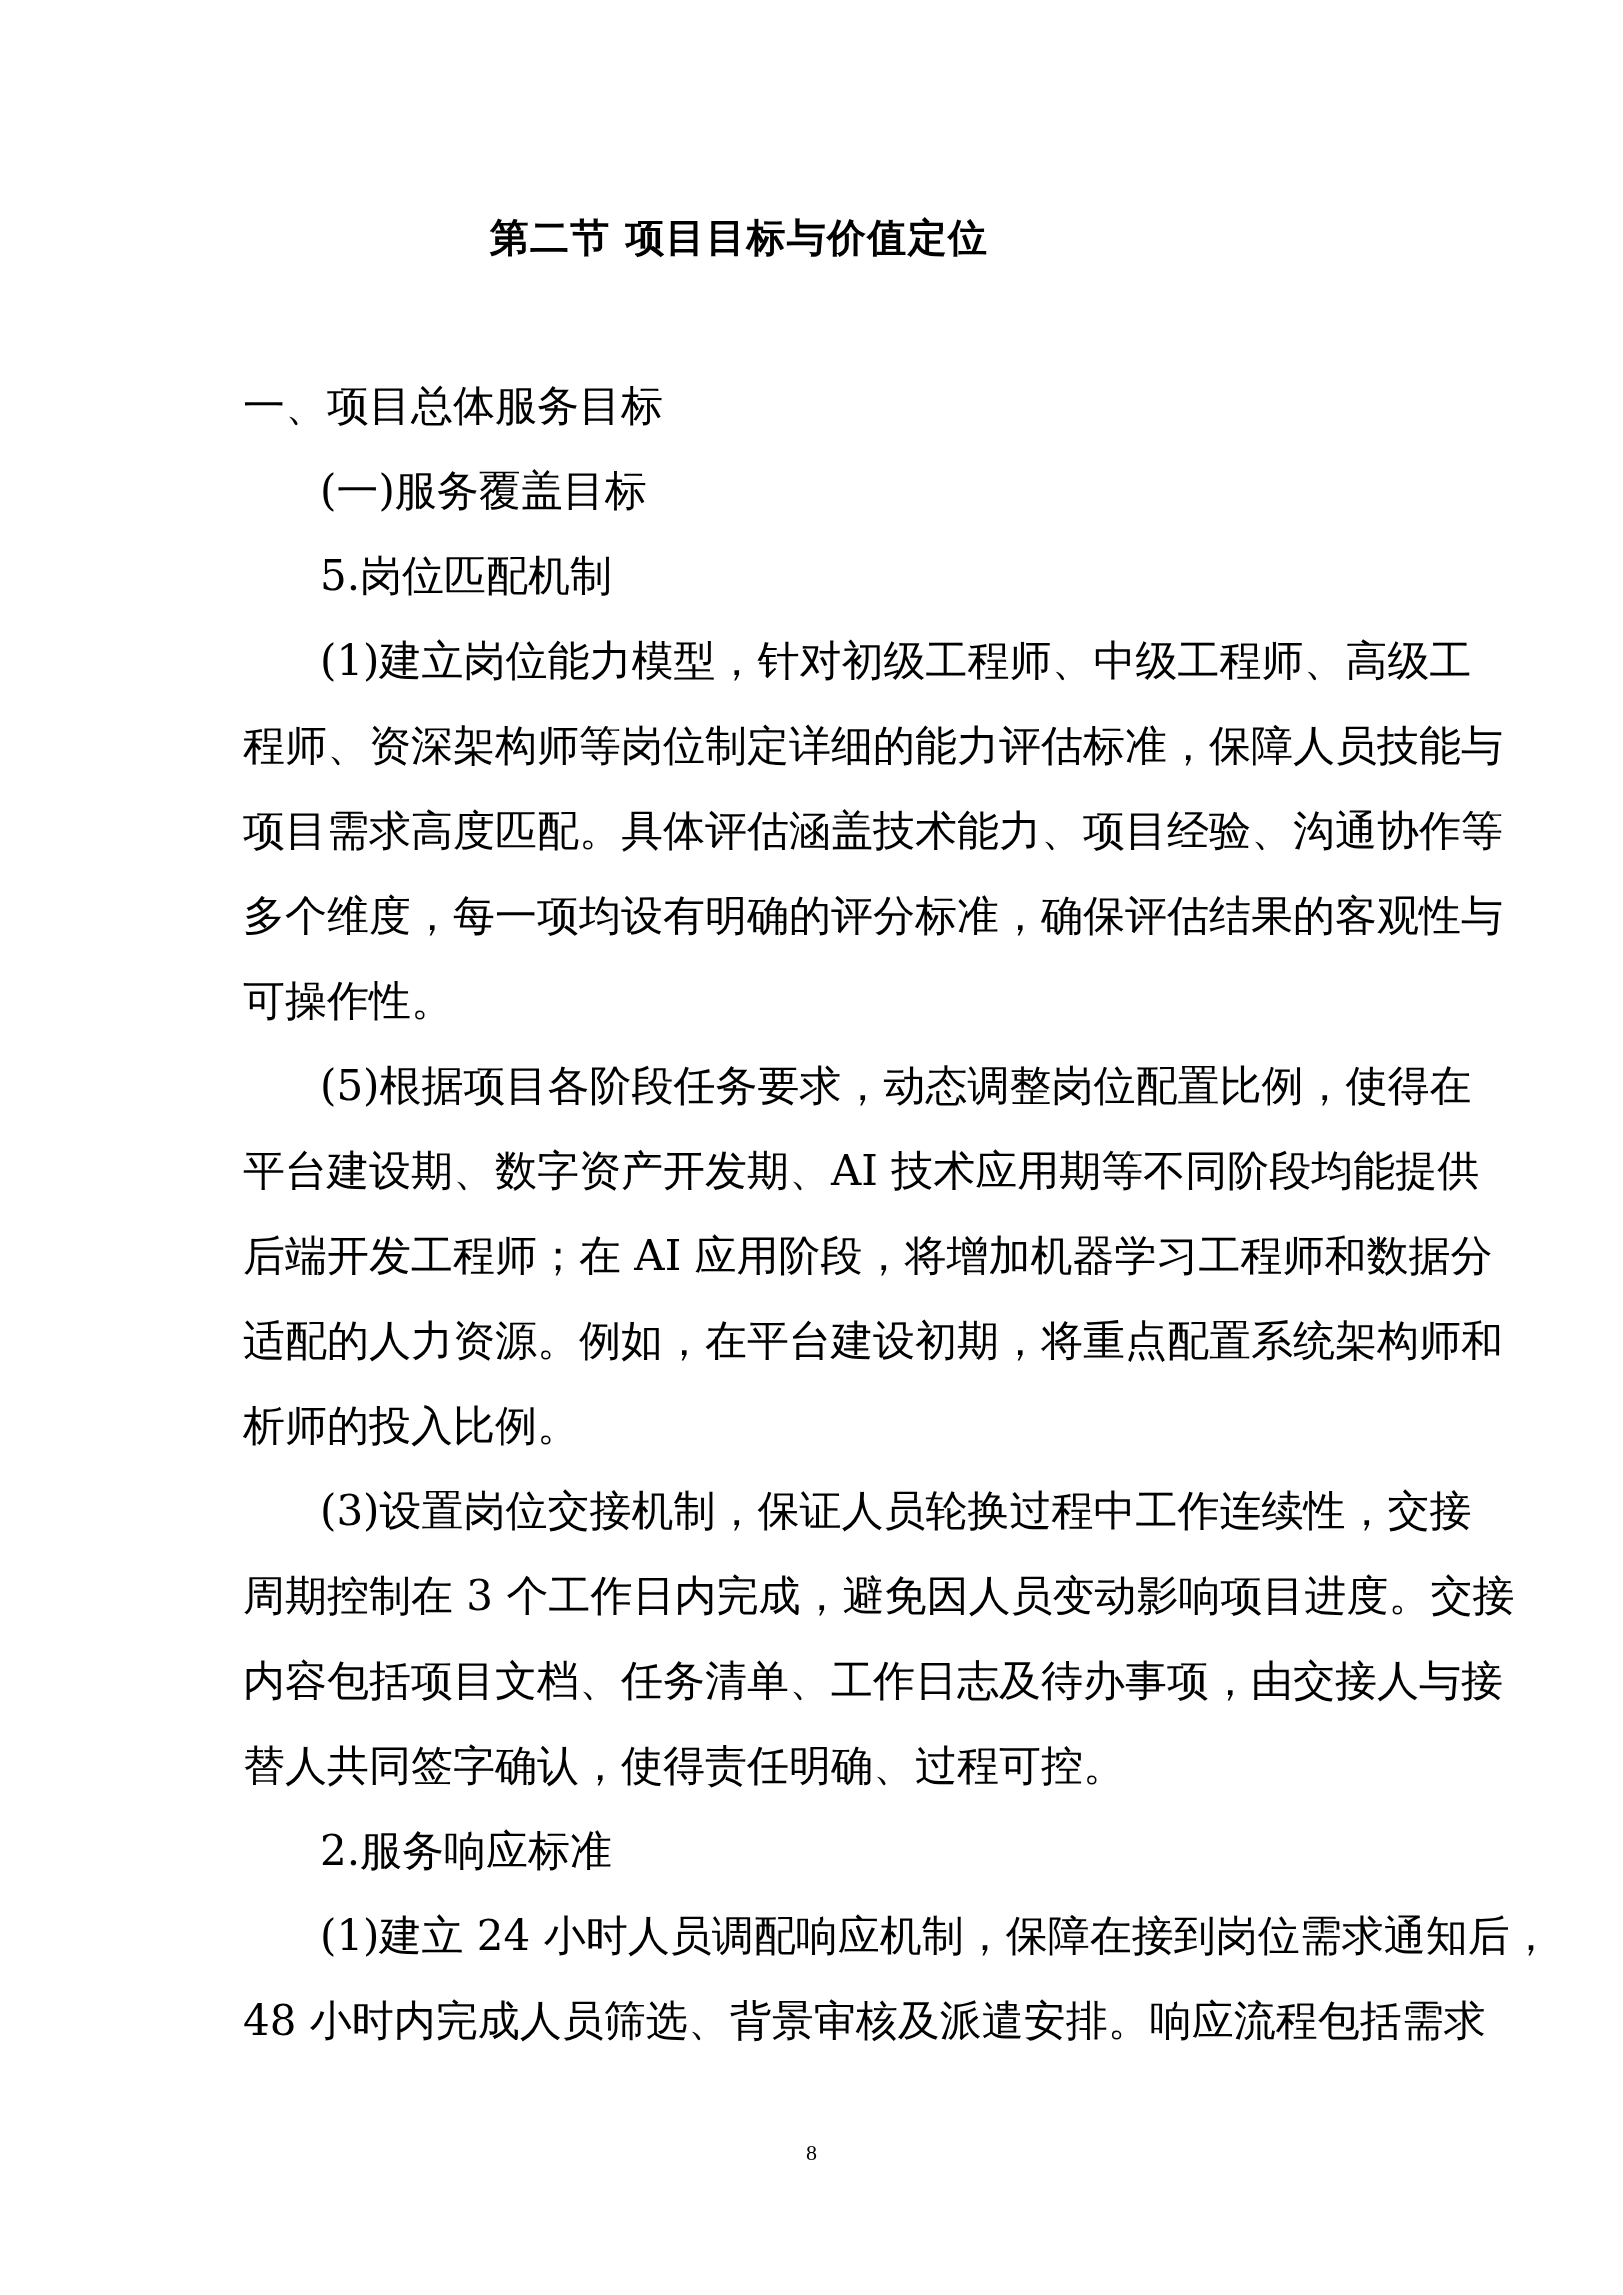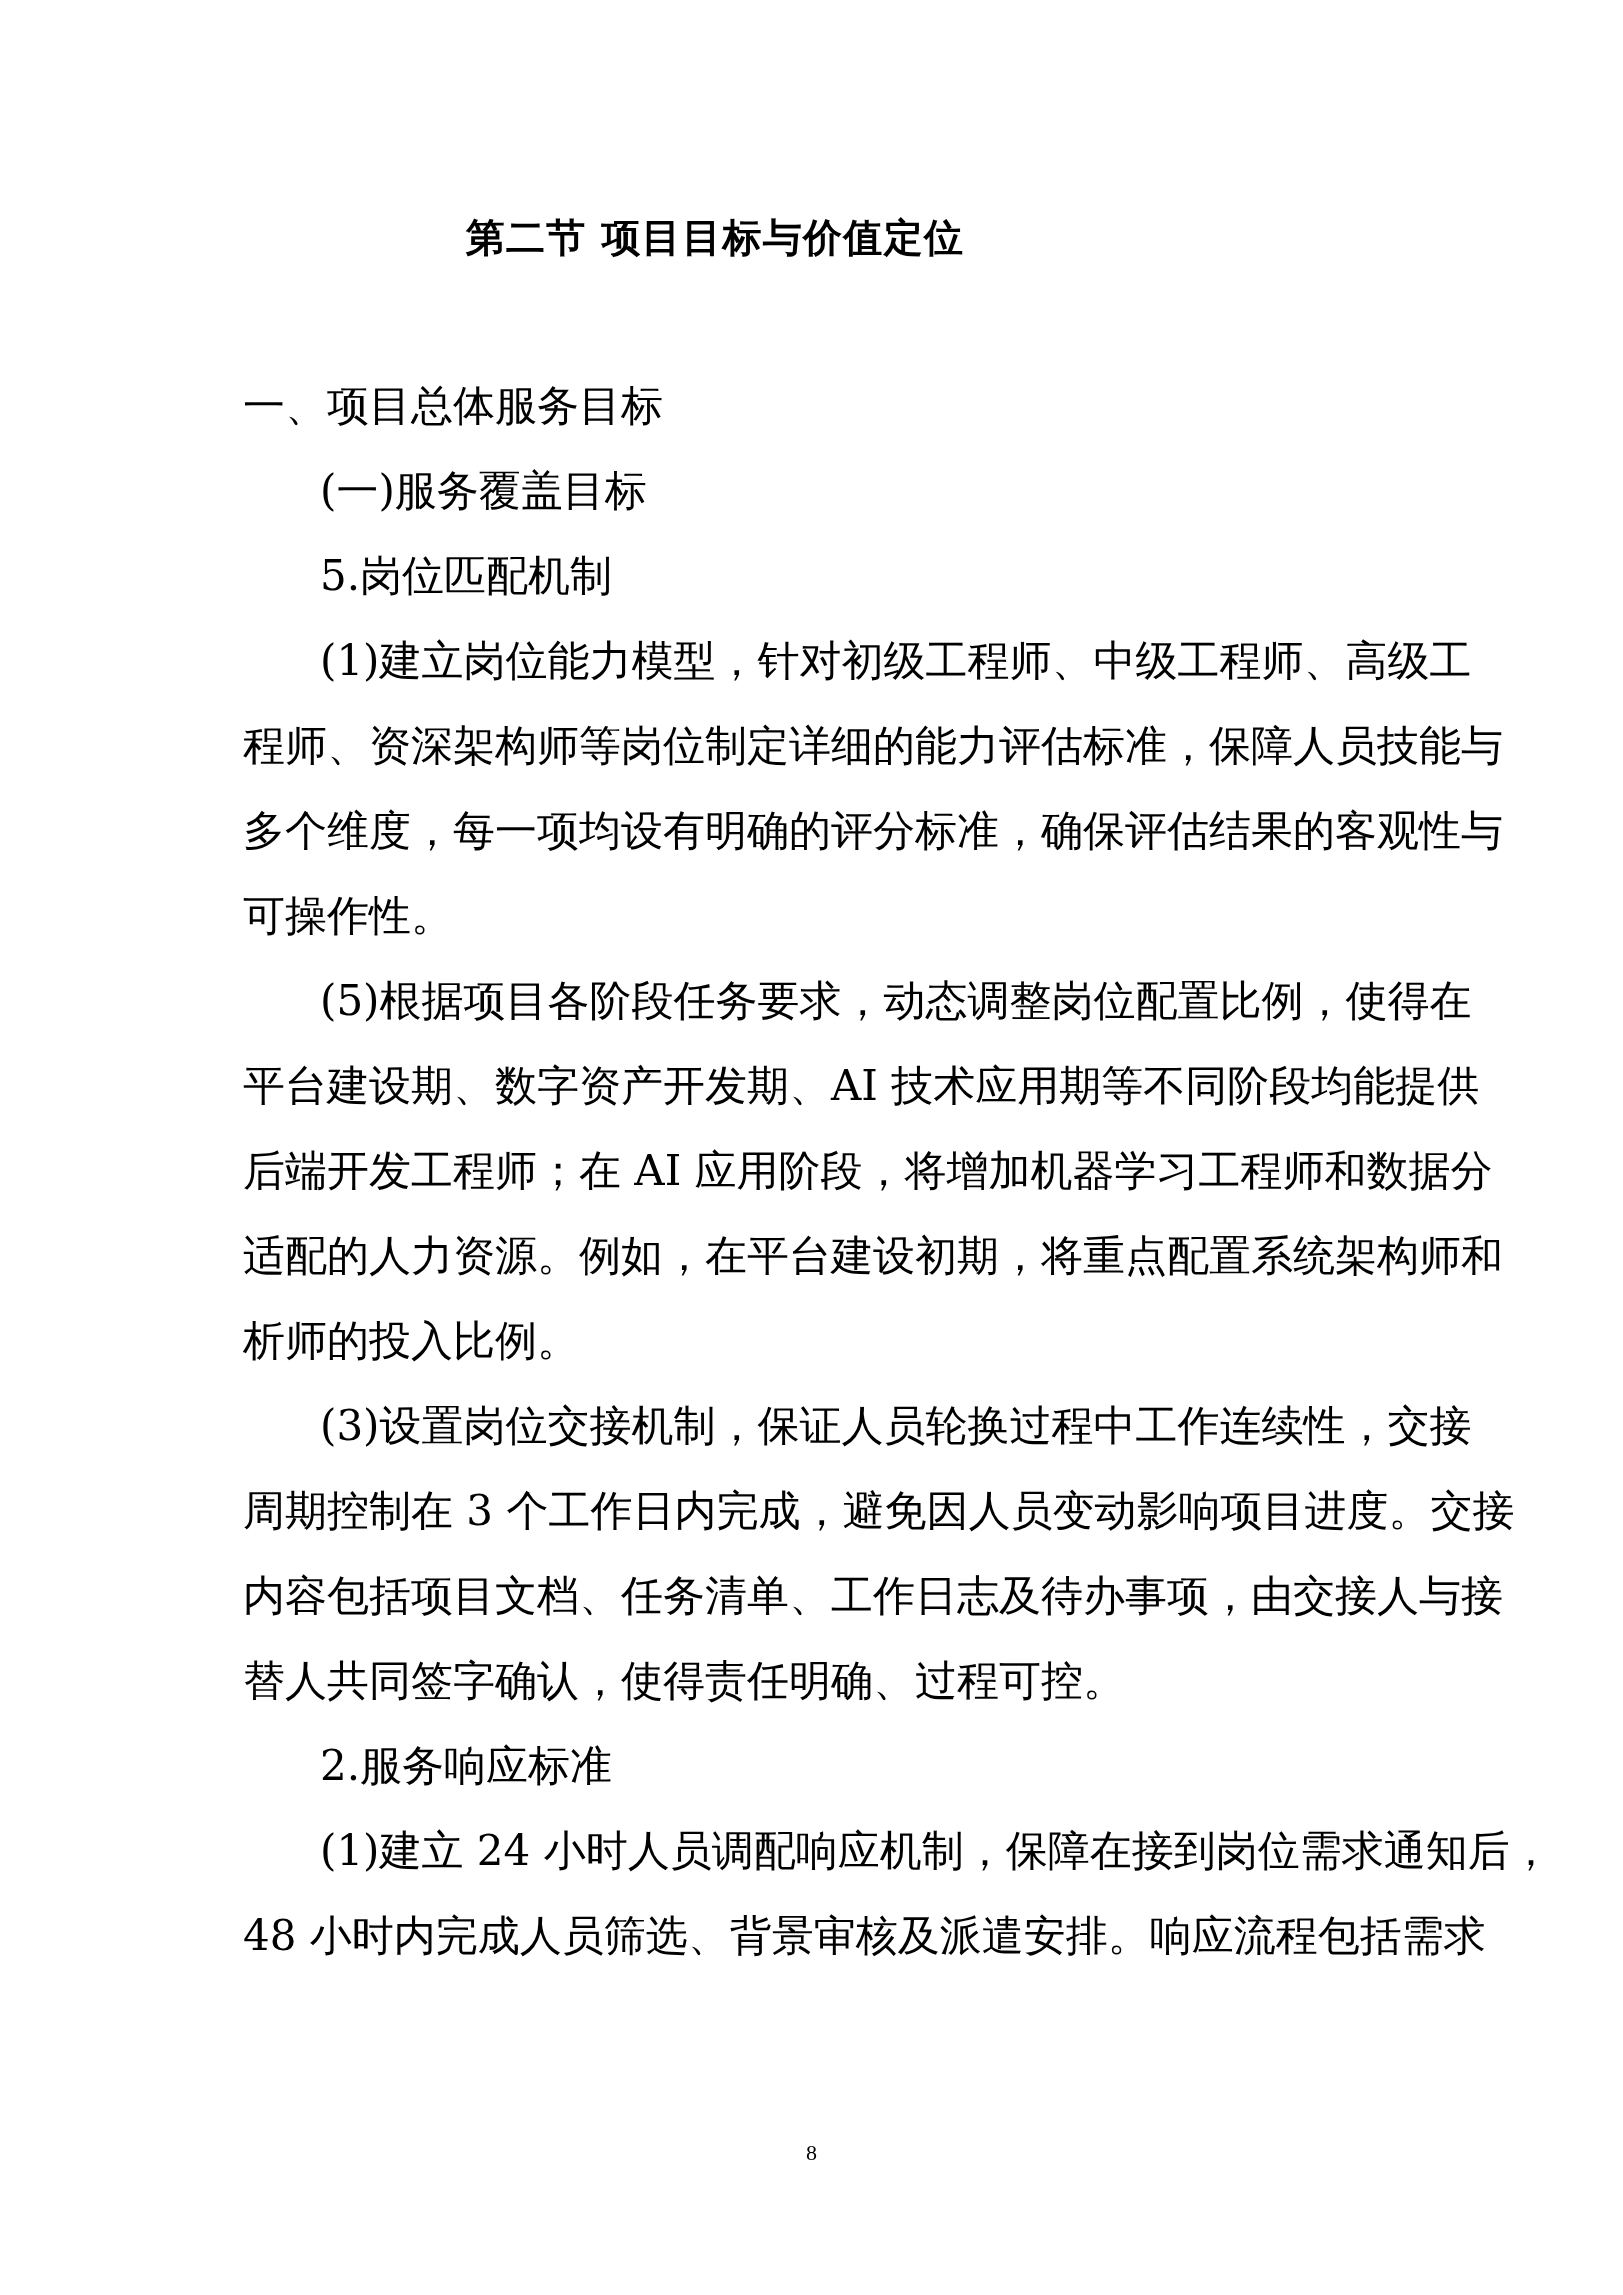--- a/index.html
+++ b/index.html
@@ -27,20 +27,21 @@
       position: absolute;
       top: 208px;
       left: 0;
       width: 1430px;
       text-align: center;
       font-family: "DejaVu Sans", "Liberation Sans", sans-serif;
       font-weight: bold;
       font-size: 39px;
       line-height: 59px;
       letter-spacing: 1.3px;
+      padding-left: 24px;
     }
     .content {
       position: absolute;
       left: 243px;
       top: 363px;
       width: 1152px;
       font-size: 35px;
     }
     .line {
       height: 85px;
@@ -73,20 +74,21 @@
 
   <div class="content">
 
     <div class="line">一、项目总体服务目标</div>
     <div class="line indent">(一)服务覆盖目标</div>
     <div class="line indent">5.岗位匹配机制</div>
 
     <div>
       <div class="line justify indent">(1)建立岗位能力模型，针对初级工程师、中级工程师、高级工</div>
       <div class="line justify">程师、资深架构师等岗位制定详细的能力评估标准，保障人员技能与</div>
+      <div class="line justify">项目需求高度匹配。具体评估涵盖技术能力、项目经验、沟通协作等</div>
       <div class="line justify">多个维度，每一项均设有明确的评分标准，确保评估结果的客观性与</div>
       <div class="line">可操作性。</div>
     </div>
 
     <div>
       <div class="line justify indent">(5)根据项目各阶段任务要求，动态调整岗位配置比例，使得在</div>
       <div class="line justify">平台建设期、数字资产开发期、AI 技术应用期等不同阶段均能提供</div>
       <div class="line justify">后端开发工程师；在 AI 应用阶段，将增加机器学习工程师和数据分</div>
       <div class="line justify">适配的人力资源。例如，在平台建设初期，将重点配置系统架构师和</div>
       <div class="line">析师的投入比例。</div>

